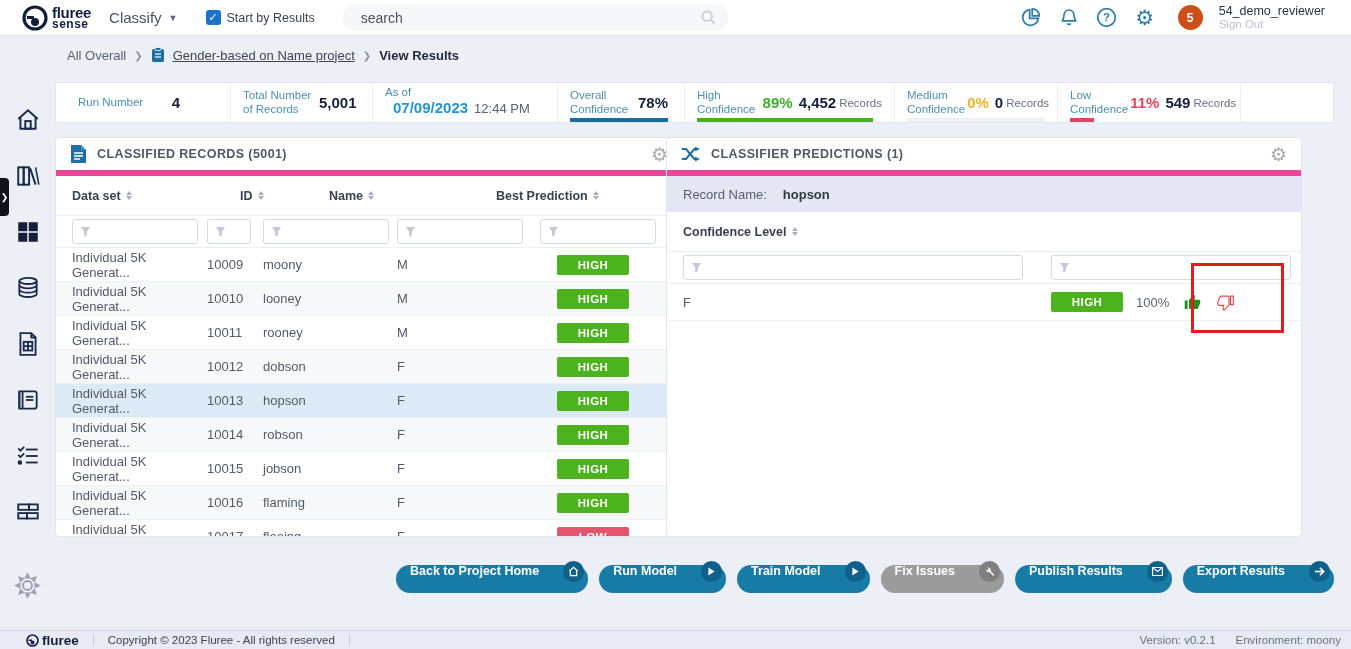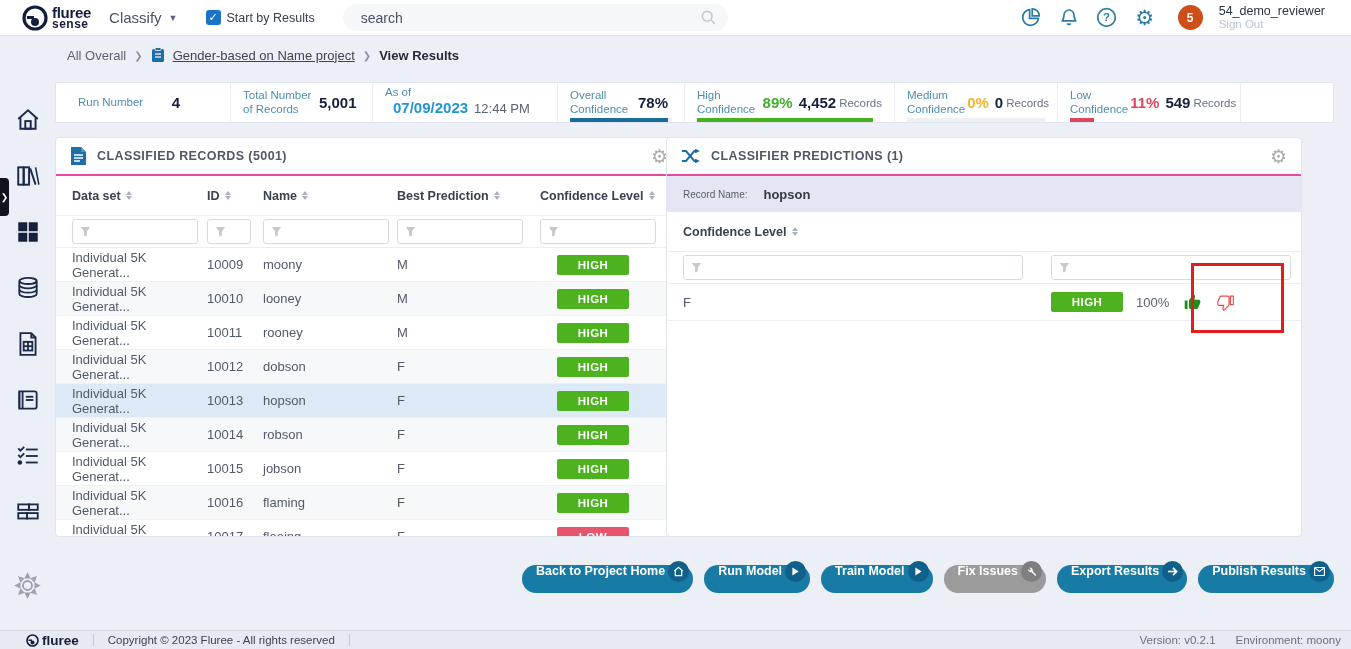--- a/index.html
+++ b/index.html
@@ -73,27 +73,27 @@
   
   .sidebar { position:absolute; left:0; top:36px; width:55px; height:594px; display:flex; flex-direction:column;
     align-items:center; padding-top:70px; gap:29px; }
   .side-ico { width:27px; height:27px; color:#1b2a4a; display:flex; align-items:center; justify-content:center; cursor:pointer; }
   .side-ico.dim { color:#9aa0b0; margin-top:18px; }
   .side-tab { position:absolute; left:0; top:178px; width:9px; height:38px; background:#10131c;
     border-radius:0 4px 4px 0; color:#fff; font-size:9px; display:flex; align-items:center; justify-content:center; cursor:pointer; }
 
   
   .card { position:absolute; top:137px; background:#fff; border:1px solid #e1e4ee; border-radius:4px; height:400px; overflow:hidden; }
-  .card-hd { height:38px; border-bottom:2px solid #ec4899; display:flex; align-items:center; padding:0 14px; gap:10px; }
+  .card-hd { height:38px; border-bottom:6px solid #ec4899; display:flex; align-items:center; padding:0 14px; gap:10px; }
   .card-title { font-size:12.5px; font-weight:700; color:#4f5866; letter-spacing:0.4px; }
   .card-gear { margin-left:auto; color:#ababab; font-size:19px; cursor:pointer; }
 
   .records-card { left:55px; width:628px; }
   .grid-cols { display:grid; grid-template-columns:135px 56px 134px 143px 1fr; padding-left:16px; }
-  .col-hd { height:40px; align-items:center; border-bottom:1px solid #eceef3; }
+  .col-hd { height:40px; align-items:center; border-bottom:1px solid #eceef3;gap:33px; }
   .hd-cell { display:flex; align-items:center; gap:5px; font-size:12.5px; font-weight:700; color:#3a4250; cursor:pointer; }
   .sort { display:flex; flex-direction:column; gap:1px; }
   .sort i { width:0; height:0; border-left:3.5px solid transparent; border-right:3.5px solid transparent; }
   .sort .up { border-bottom:4px solid #aab0bc; }
   .sort .dn { border-top:4px solid #aab0bc; }
   .filter-row { height:32px; align-items:center; border-bottom:1px solid #eceef3; }
   .filter-box { position:relative; height:25px; border:1px solid #d6dae2; border-radius:3px; background:#fff; display:flex; align-items:center; }
   .filter-box svg { margin-left:7px; color:#c3c8d1; }
   .fb-dataset{ width:126px; } .fb-id{ width:44px; } .fb-name{ width:126px; } .fb-pred{ width:126px; } .fb-conf{ width:116px; }
   .trow { height:34px; align-items:center; font-size:13px; color:#525b69; border-bottom:1px solid #f0f1f5; cursor:pointer; }
@@ -101,35 +101,35 @@
   .trow.selected { background:#dcE9f6; }
   .badge { display:inline-block; width:72px; height:20px; line-height:20px; text-align:center; color:#fff;
     font-size:11.5px; font-weight:800; border-radius:2px; letter-spacing:0.5px; }
   .badge-high { background:#4cb31e; }
   .badge-low { background:#e4566e; }
   .vscroll { position:absolute; right:5px; top:116px; width:8px; height:278px; background:#f4f4f6; border-radius:4px; }
   .vscroll .thumb { position:absolute; top:4px; left:0; width:8px; height:68px; background:#c5c6cc; border-radius:4px; cursor:pointer; }
 
   .pred-card { left:666px; width:636px; }
   .record-bar { height:36px; background:#e4e7f3; display:flex; align-items:center; padding:0 16px; gap:16px; }
-  .rb-label { font-size:10px; color:#565e6d; }
+  .rb-label { font-size:13px; color:#565e6d; }
   .rb-value { font-size:13px; font-weight:700; color:#333a47; }
   .pred-cols { display:grid; grid-template-columns:368px 1fr; padding-left:16px; }
   .pred-filter .fb-p { width:340px; } .pred-filter .fb-c { width:240px; }
   .pred-row { height:37px; align-items:center; font-size:13px; color:#525b69; border-bottom:1px solid #eceef3; }
   .pred-conf-cell { display:flex; align-items:center; gap:13px; }
   .pred-pct { font-size:13px; color:#5a6170; }
   .thumb-btn { width:20px; height:20px; cursor:pointer; display:flex; align-items:center; justify-content:center; }
 
   .red-annot { position:absolute; left:1191px; top:263px; width:93px; height:70px; border:3px solid #e51c1c; z-index:8; }
 
   
   .actions { position:absolute; top:565px; right:17px; display:flex; gap:11px; }
   .act-btn { height:28px; border:none; border-radius:14px; background:#187ba6; color:#fff; display:flex;
-    align-items:center; padding:0 4px 16px 14px; gap:3px; font-size:12.5px; font-weight:700;
+    align-items:center; padding:0 4px 16px 14px; gap:24px; font-size:12.5px; font-weight:700;
     font-family:"Liberation Sans",sans-serif; cursor:pointer; }
   .act-circle { width:21px; height:21px; border-radius:50%; background:#0f618a; display:flex; align-items:center;
     justify-content:center; color:#fff; }
   .act-btn.gray { background:#9b9b9b; } .act-btn.gray .act-circle { background:#7f7f7f; }
 
   
   .footer { position:absolute; bottom:0; left:0; width:100%; height:19px; background:#e7e9f3;
     border-top:1px solid #d5d8e6; display:flex; align-items:center; font-size:11.5px; color:#3c4356; }
   .f-brand { display:flex; align-items:center; gap:3px; margin-left:26px; color:#131d3c; font-weight:800; font-size:13.5px; }
   .f-sep { width:1px; height:12px; background:#c3c7da; margin:0 14px; }
@@ -575,34 +575,34 @@
     </button>
     <button class="act-btn gray">
       <span>Fix Issues</span>
       <span class="act-circle">
           <svg width="11" height="11" viewBox="0 0 24 24" fill="#fff">
             <path d="M21.7 18.3l-7-7A6 6 0 0 0 7.6 3.7l3.2 3.2-2.8 2.8-3.2-3.2a6 6 0 0 0 7.6 7.1l7 7a1.6 1.6 0 0 0 2.3-2.3z"></path>
           </svg>
         </span>
     </button>
     <button class="act-btn">
+      <span>Publish Results</span>
+      <span class="act-circle">
+          <svg width="11" height="9" viewBox="0 0 12 10">
+            <rect x="0.5" y="0.5" width="11" height="9" rx="1" fill="none" stroke="#fff" stroke-width="1.4"></rect>
+            <path d="M1 1l5 4 5-4" fill="none" stroke="#fff" stroke-width="1.2"></path>
+          </svg>
+        </span>
+    </button>
+    <button class="act-btn">
       <span>Export Results</span>
       <span class="act-circle">
           <svg width="11" height="11" viewBox="0 0 12 12" fill="none" stroke="#fff" stroke-width="1.8">
             <path d="M1 6h9"></path>
             <path d="M6.5 2l4 4-4 4"></path>
-          </svg>
-        </span>
-    </button>
-    <button class="act-btn">
-      <span>Publish Results</span>
-      <span class="act-circle">
-          <svg width="11" height="9" viewBox="0 0 12 10">
-            <rect x="0.5" y="0.5" width="11" height="9" rx="1" fill="none" stroke="#fff" stroke-width="1.4"></rect>
-            <path d="M1 1l5 4 5-4" fill="none" stroke="#fff" stroke-width="1.2"></path>
           </svg>
         </span>
     </button>
   </div>
 
   <div class="footer">
     <span class="f-brand">
       <svg width="13" height="13" viewBox="0 0 26 26">
           <circle cx="13" cy="13" r="11" fill="none" stroke="#131d3c" stroke-width="3.2"></circle>
           <rect x="5" y="11" width="7" height="3" fill="#131d3c"></rect>

